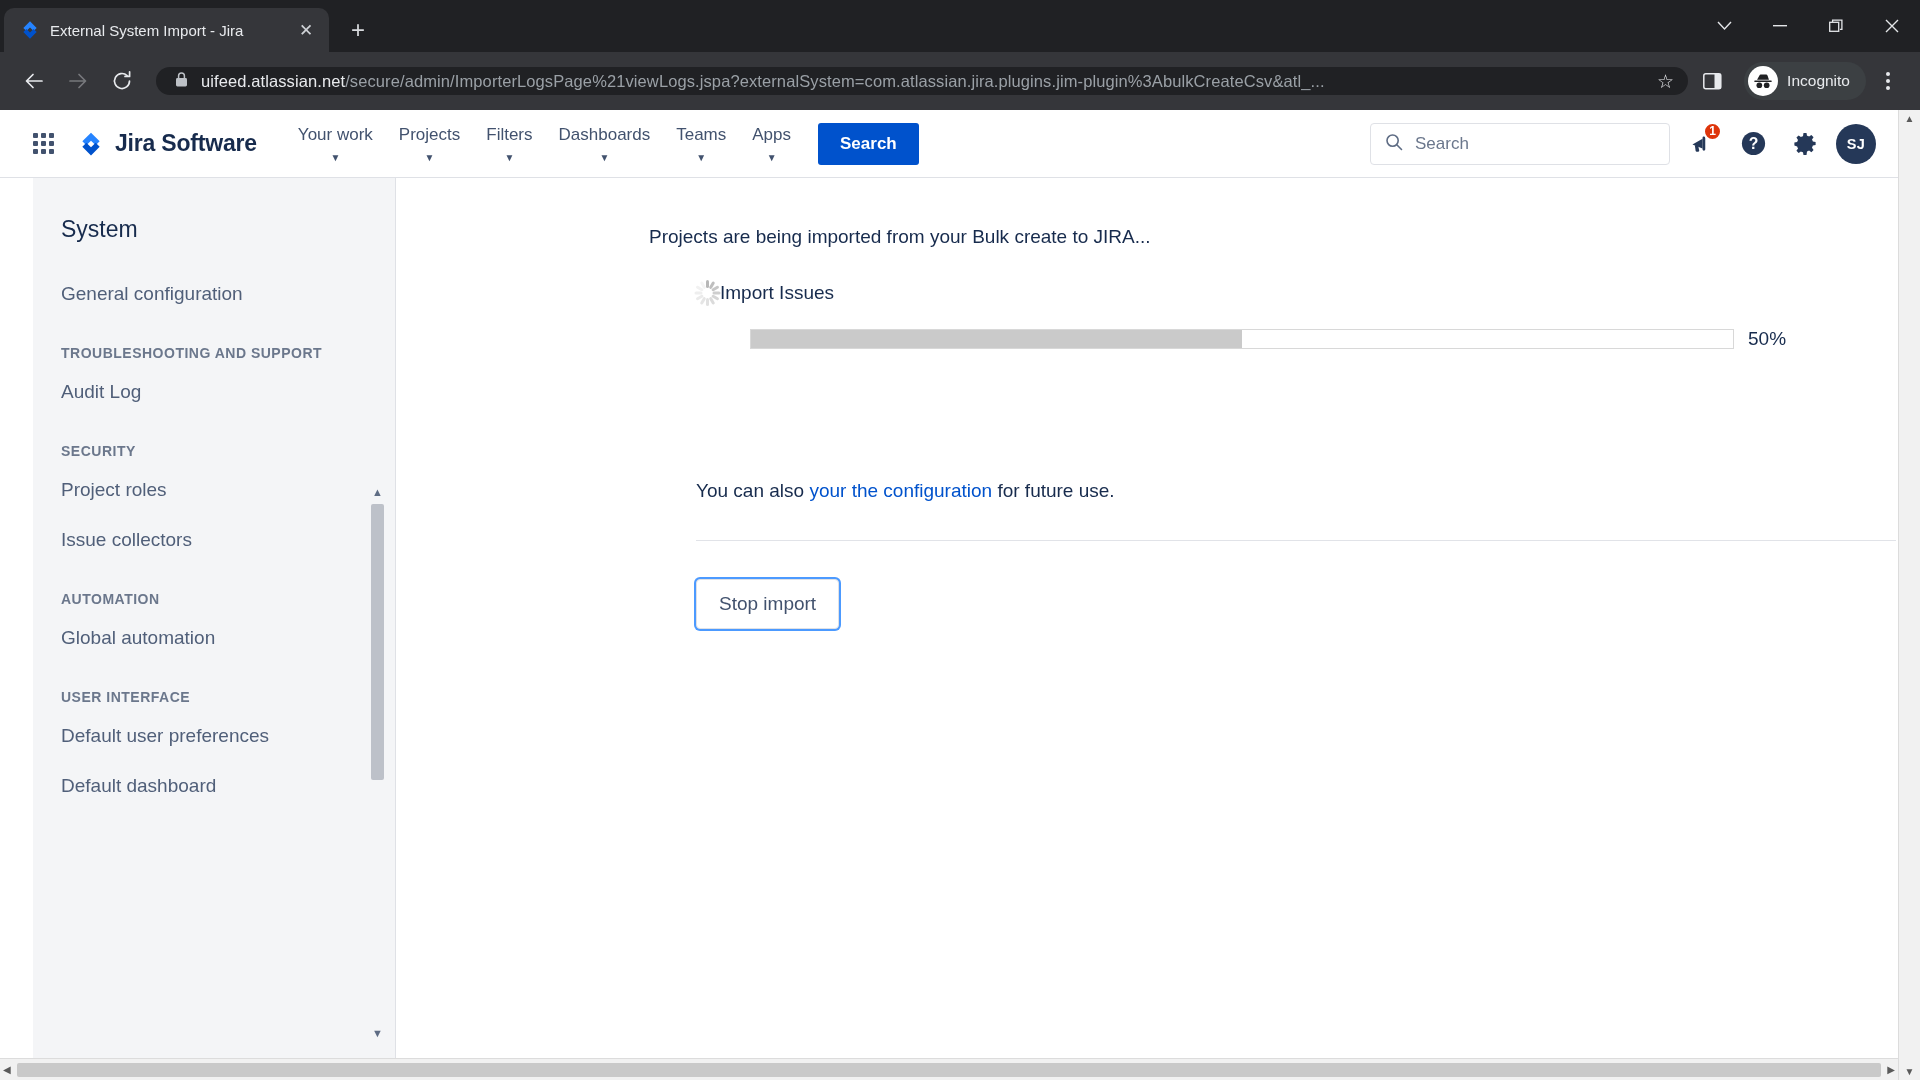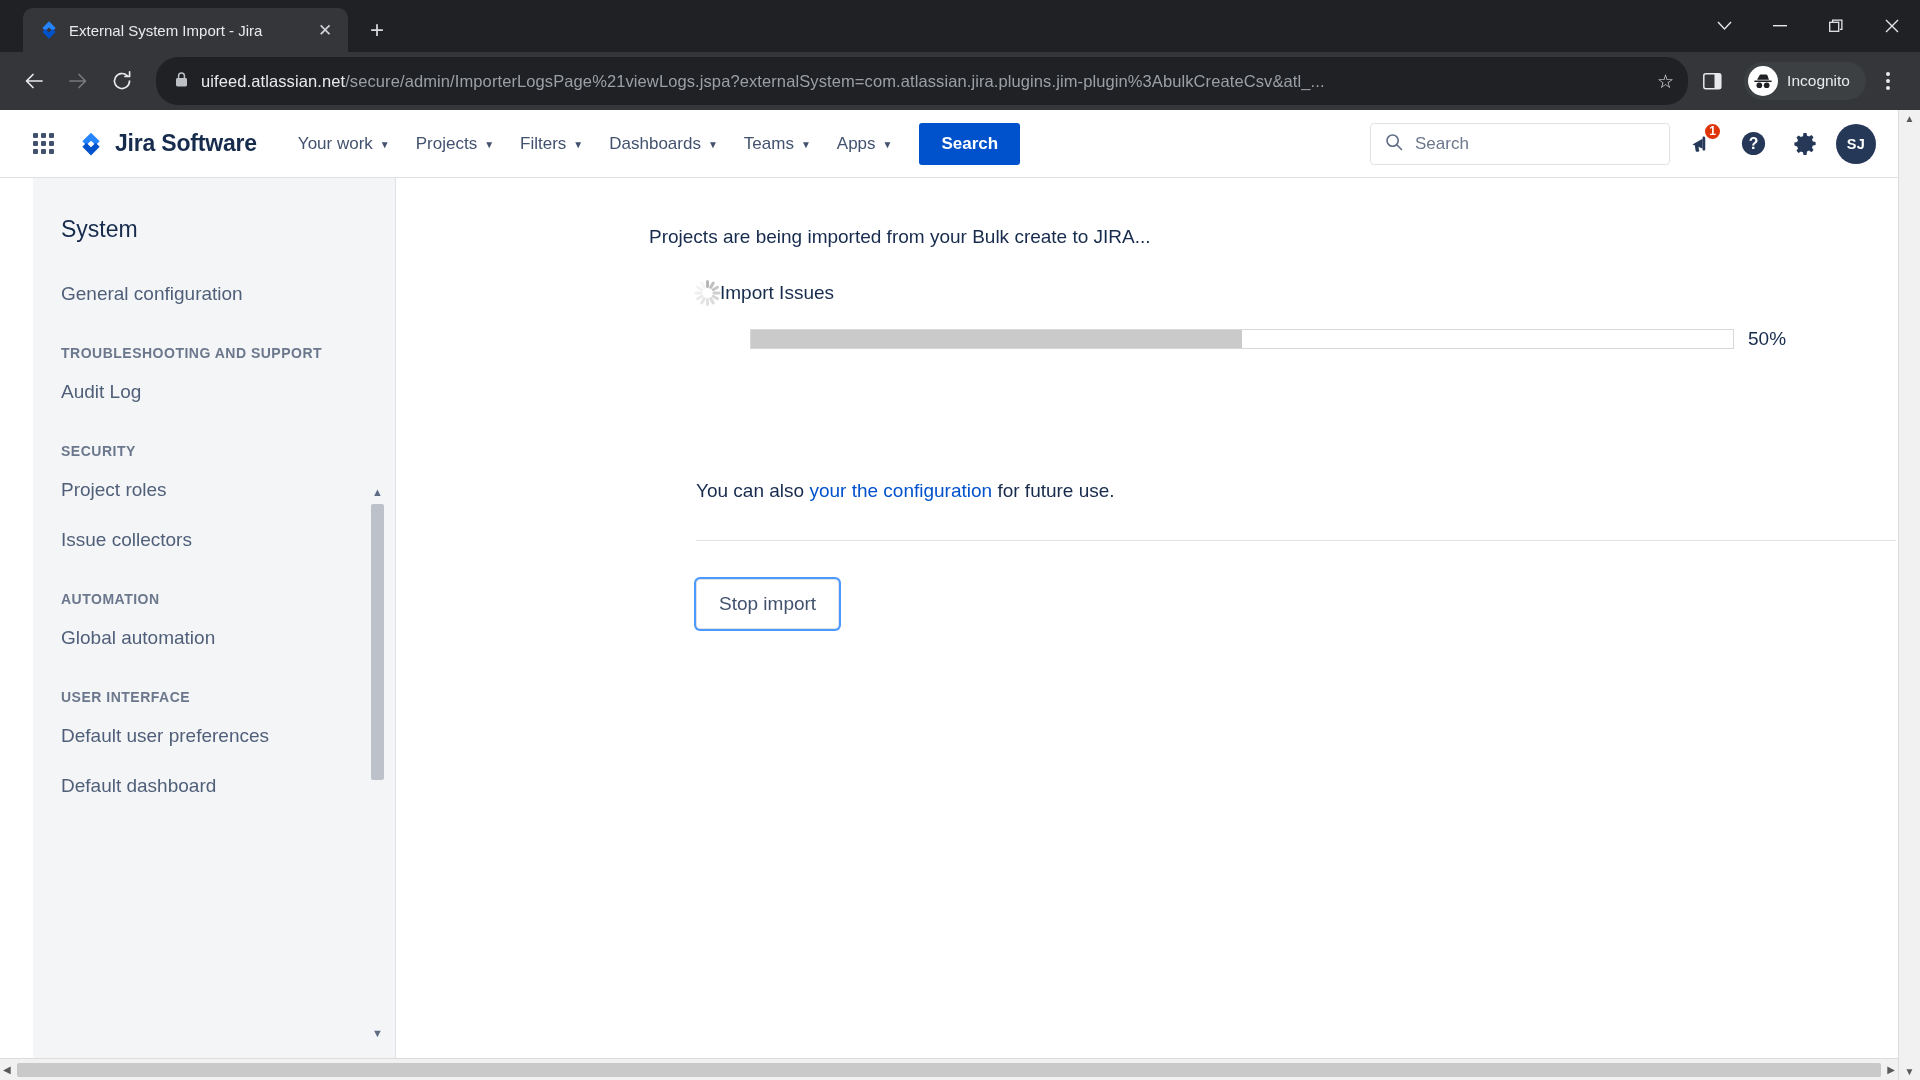--- a/index.html
+++ b/index.html
@@ -8,21 +8,21 @@
     overflow: hidden;
     font-family: "Liberation Sans", sans-serif;
     background: #ffffff;
   }
 
   
   .browser { width: 1920px; height: 1080px; display: flex; flex-direction: column; }
 
   .tabstrip {
     height: 52px; background: #202124; display: flex; align-items: flex-end;
-    padding-left: 23px; position: relative;
+    padding-left: 4px; position: relative;
   }
   .tab {
     height: 44px; width: 325px; background: #35363a; border-radius: 10px 10px 0 0;
     display: flex; align-items: center; padding: 0 10px 0 16px; gap: 10px;
     position: relative;
   }
   .tab-favicon { width: 20px; height: 20px; flex: 0 0 20px; position: relative; }
   .tab-title {
     color: #e8eaed; font-size: 15px; white-space: nowrap; overflow: hidden;
     text-overflow: ellipsis; flex: 1;
@@ -48,21 +48,21 @@
   .toolbar {
     height: 58px; background: #35363a; display: flex; align-items: center;
     padding: 0 14px; gap: 4px;
   }
   .tb-icon {
     width: 40px; height: 40px; border-radius: 50%; flex: 0 0 40px;
     display: flex; align-items: center; justify-content: center; color: #e8eaed;
   }
   .tb-icon.disabled { color: #77797c; }
   .omnibox {
-    flex: 1; height: 48px; background: #202124; border-radius: 22px; margin-left: 10px;
+    flex: 1; height: 28px; background: #202124; border-radius: 22px; margin-left: 10px;
     display: flex; align-items: center; padding: 0 14px 0 18px; gap: 12px; min-width: 0;
   }
   .omnibox .url {
     font-size: 16.5px; color: #9aa0a6; white-space: nowrap; overflow: hidden;
     text-overflow: ellipsis; flex: 1; min-width: 0; letter-spacing: .1px;
   }
   .omnibox .url b { color: #e8eaed; font-weight: 400; }
   .star { margin-left: auto; color: #e8eaed; font-size: 19px; }
   .incognito-pill {
     height: 38px; background: #3c4043; border-radius: 20px; display: flex;
@@ -85,21 +85,21 @@
     height: 68px; background: #fff; border-bottom: 1px solid #dfe1e6;
     display: flex; align-items: center; padding: 0 22px; gap: 0; flex: 0 0 68px;
   }
   .appswitcher { width: 42px; display: flex; justify-content: center; }
   .grid9 { display: grid; grid-template-columns: repeat(3, 5px); gap: 3px; }
   .grid9 span { width: 5px; height: 5px; background: #42526e; border-radius: 1px; }
   .brand { display: flex; align-items: center; gap: 11px; margin-left: 14px; margin-right: 28px; }
   .brand-name { font-size: 23px; color: #172b4d; font-weight: 600; letter-spacing: -.2px; }
   .navitem {
     display: flex; align-items: center; gap: 7px; padding: 8px 13px; border-radius: 3px;
-    color: #42526e; font-size: 17px; white-space: nowrap;
+    color: #42526e; font-size: 17px; white-space: nowrap; flex-direction: column;
   }
   .caret { font-size: 10px; color: #42526e; line-height: 1; transform: translateY(1px); }
   .create-btn {
     background: #0052cc; color: #fff; font-size: 17px; font-weight: 600;
     border: none; border-radius: 3px; padding: 11px 22px; margin-left: 14px;
   }
   .nav-right { margin-left: auto; display: flex; align-items: center; gap: 10px; }
   .search-box {
     width: 300px; height: 42px; border: 1px solid #dfe1e6; border-radius: 4px;
     background: #fff; display: flex; align-items: center; gap: 12px; padding: 0 14px;

